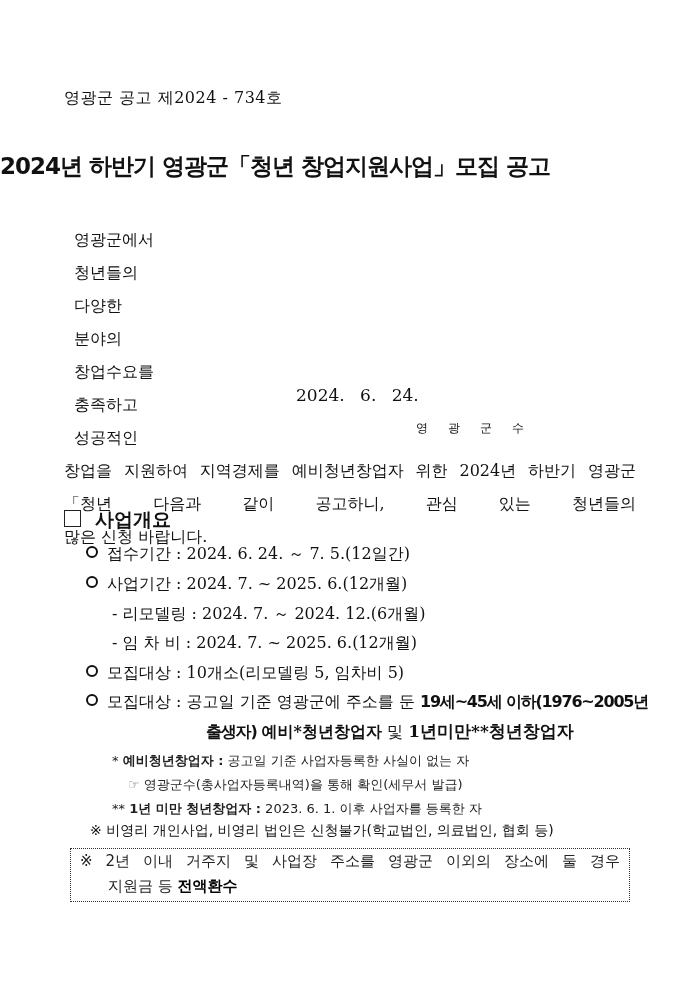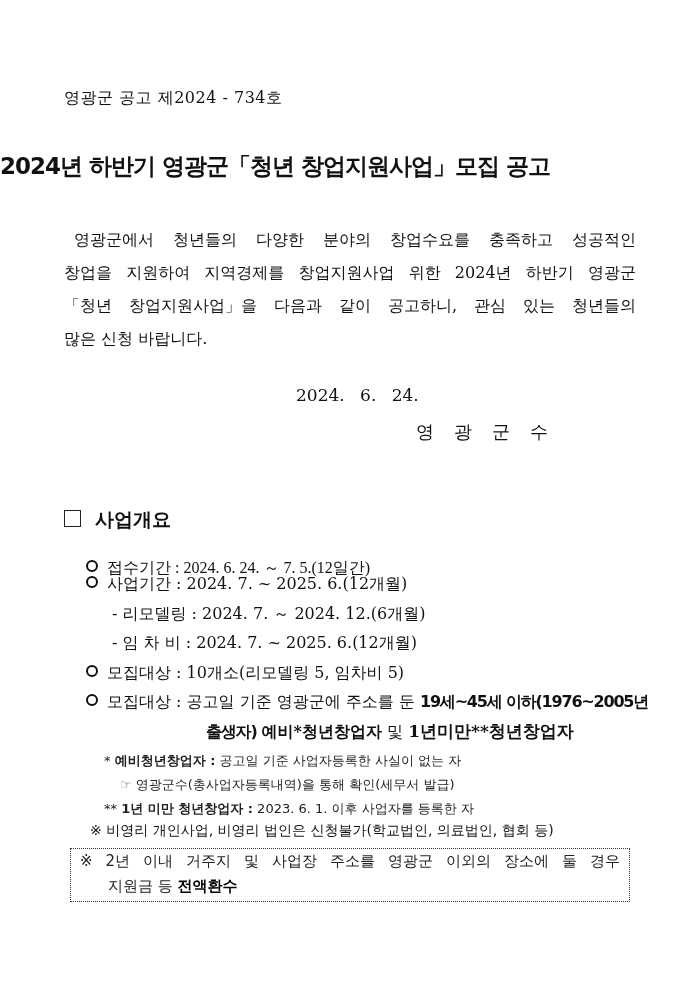--- a/index.html
+++ b/index.html
@@ -4,32 +4,32 @@
 <style>
   html, body { margin: 0; padding: 0; background: #ffffff; }
   body { width: 700px; height: 990px; position: relative; overflow: hidden;
          font-family: "DejaVu Serif", "Liberation Serif", serif; color: #111; }
   .abs { position: absolute; white-space: nowrap; }
   .notice-no { left: 64px; top: 88px; font-size: 16px; letter-spacing: 0.5px; }
   .title { left: 0; width: 700px; top: 151px; text-align: left; font-family: "DejaVu Sans", "Liberation Sans", sans-serif;
            font-weight: bold; font-size: 23px; letter-spacing: -1px; }
   .intro { left: 64px; width: 572px; top: 223px; font-size: 16px; line-height: 33px; }
   .intro .line { display: flex; justify-content: space-between; white-space: nowrap; }
-  .intro .line.first { padding-left: 10px; }
+  .intro .line.first { padding-left: 10px; flex-direction: column; }
   .intro .line.last { justify-content: flex-start; text-align: right; }
   .date { left: 296px; top: 385px; font-size: 17px; word-spacing: 10px; }
-  .issuer { left: 416px; top: 420px; font-size: 18px; letter-spacing: 20px; }
+  .issuer { left: 416px; top: 420px; font-size: 12px; letter-spacing: 20px; }
   .section-head { left: 64px; top: 507px; font-size: 19px; font-weight: bold; font-family: "DejaVu Sans", "Liberation Sans", sans-serif; }
   .section-head .box { display: inline-block; width: 15px; height: 15px; border: 1.5px solid #222; margin-right: 14px; vertical-align: -1px; }
   .item { font-size: 16px; }
   .circle { display: inline-block; width: 8px; height: 8px; border: 2.2px solid #111; border-radius: 50%; margin-right: 9px; vertical-align: 1px; }
   .sub { font-size: 16px; }
   .bold-sans { font-family: "DejaVu Sans", "Liberation Sans", sans-serif; font-weight: bold; letter-spacing: -1.2px; }
   .bold-big { font-weight: bold; font-size: 17px; }
-  .note { font-size: 13px; font-family: "DejaVu Sans", "Liberation Sans", sans-serif; color: #222; }
+  .note { font-size: 13px; font-family: "DejaVu Sans", "Liberation Sans", sans-serif; color: #222; margin-left: 8px; }
   .note b { font-weight: bold; }
   .ref { font-size: 14px; font-family: "DejaVu Sans", "Liberation Sans", sans-serif; }
   .warn-box { left: 70px; top: 848px; width: 558px; height: 52px; border: 1px dotted #333; }
   .warn-line1 { left: 80px; top: 852px; font-size: 15px; font-family: "DejaVu Sans", "Liberation Sans", sans-serif; width: 540px; display: flex; justify-content: space-between; color: #222; }
   .warn-line2 { left: 108px; top: 877px; font-size: 15px; font-family: "DejaVu Sans", "Liberation Sans", sans-serif; color: #222; }
   .red { color: #000000; font-weight: bold; }
 </style>
 </head>
 <body>
 
@@ -43,47 +43,46 @@
       <span>다양한</span>
       <span>분야의</span>
       <span>창업수요를</span>
       <span>충족하고</span>
       <span>성공적인</span>
     </div>
   <div class="line">
       <span>창업을</span>
       <span>지원하여</span>
       <span>지역경제를</span>
-      <span>창업지원사업</span>
+      <span>예비청년창업자</span>
       <span>위한</span>
       <span>2024년</span>
       <span>하반기</span>
       <span>영광군</span>
     </div>
   <div class="line">
       <span>「청년</span>
-      <span>창업지원사업」을</span>
       <span>다음과</span>
       <span>같이</span>
       <span>공고하니,</span>
       <span>관심</span>
       <span>있는</span>
       <span>청년들의</span>
     </div>
   <div class="line last">많은 신청 바랍니다.</div>
 </div>
 
 <div class="abs date">2024. 6. 24.</div>
 <div class="abs issuer">영광군수</div>
 
 <div class="abs section-head">
   <span class="box"></span><span>사업개요</span>
 </div>
 
-<div class="abs item" style="left:86px; top:558px;font-family:Liberation Serif, serif;">
+<div class="abs item" style="left:86px; top:544px;">
   <span class="circle"></span><span>접수기간</span> : <span>2024. 6. 24. ～ 7. 5.(12일간)</span>
 </div>
 <div class="abs item" style="left:86px; top:574px;">
   <span class="circle"></span><span>사업기간</span> : <span>2024. 7. ~ 2025. 6.(12개월)</span>
 </div>
 <div class="abs sub" style="left:112px; top:604px;">
   - <span>리모델링</span> : <span>2024. 7. ～ 2024. 12.(6개월)</span>
 </div>
 <div class="abs sub" style="left:112px; top:633px;">
   - <span>임 차 비</span> : <span>2024. 7. ~ 2025. 6.(12개월)</span>

